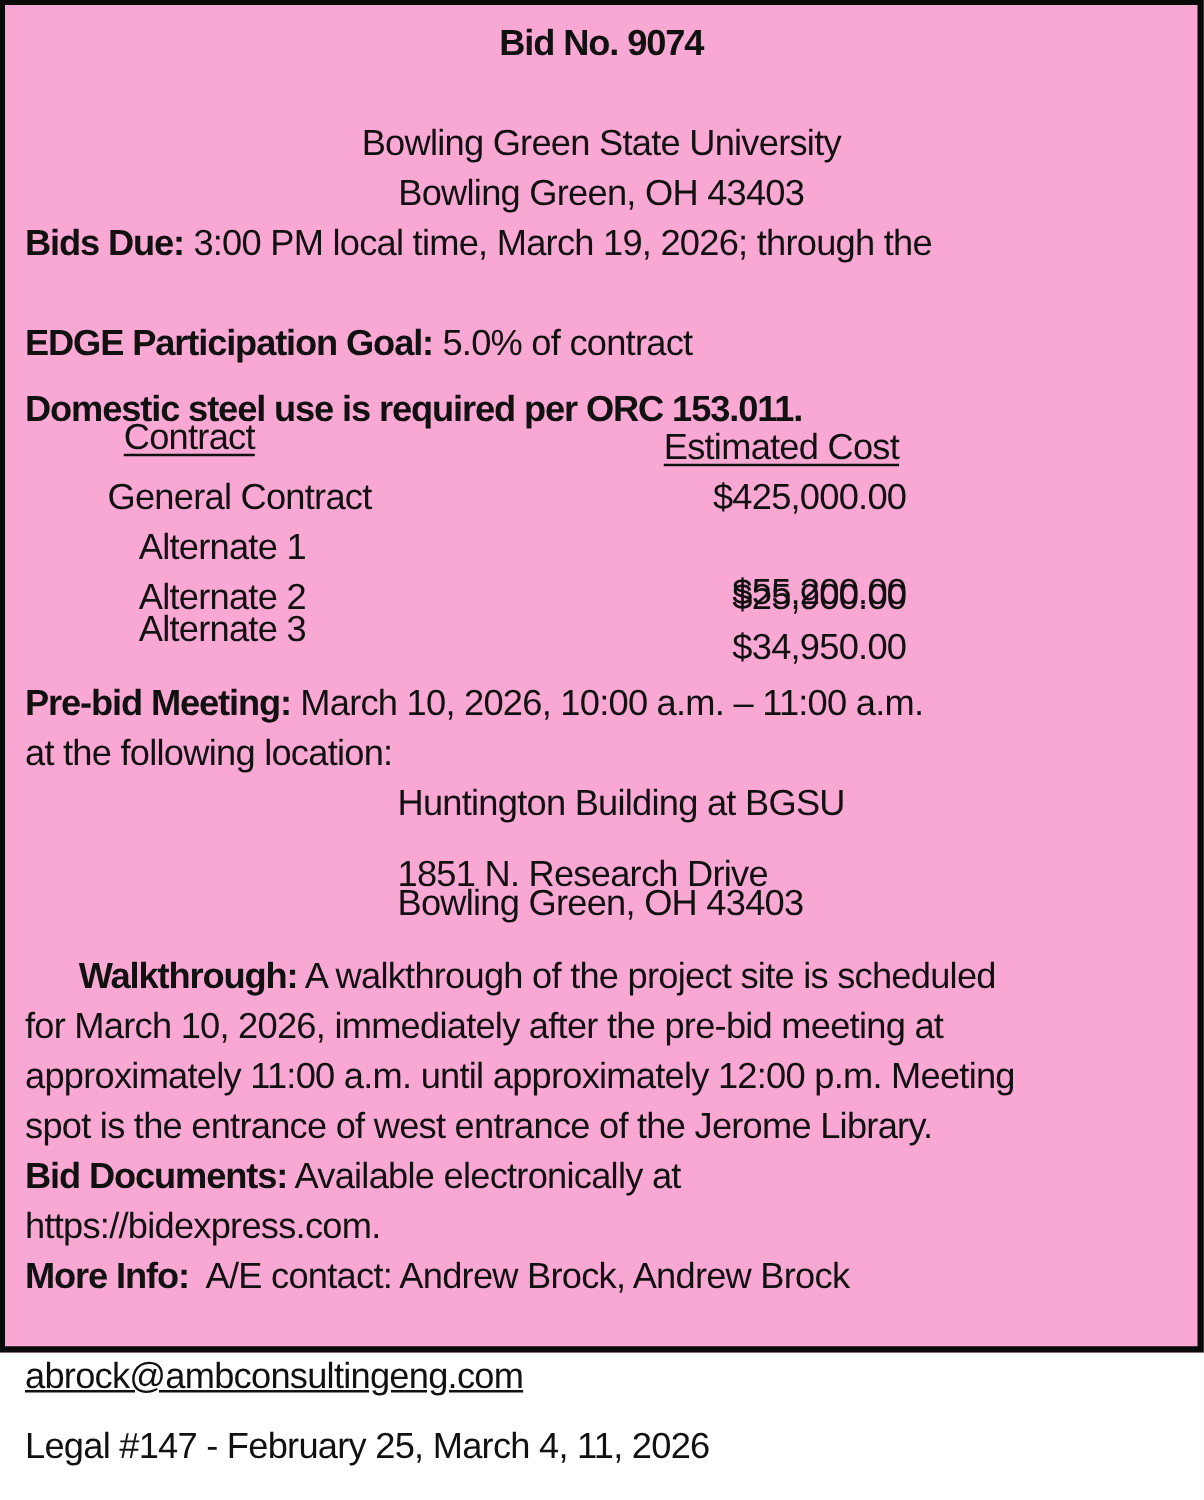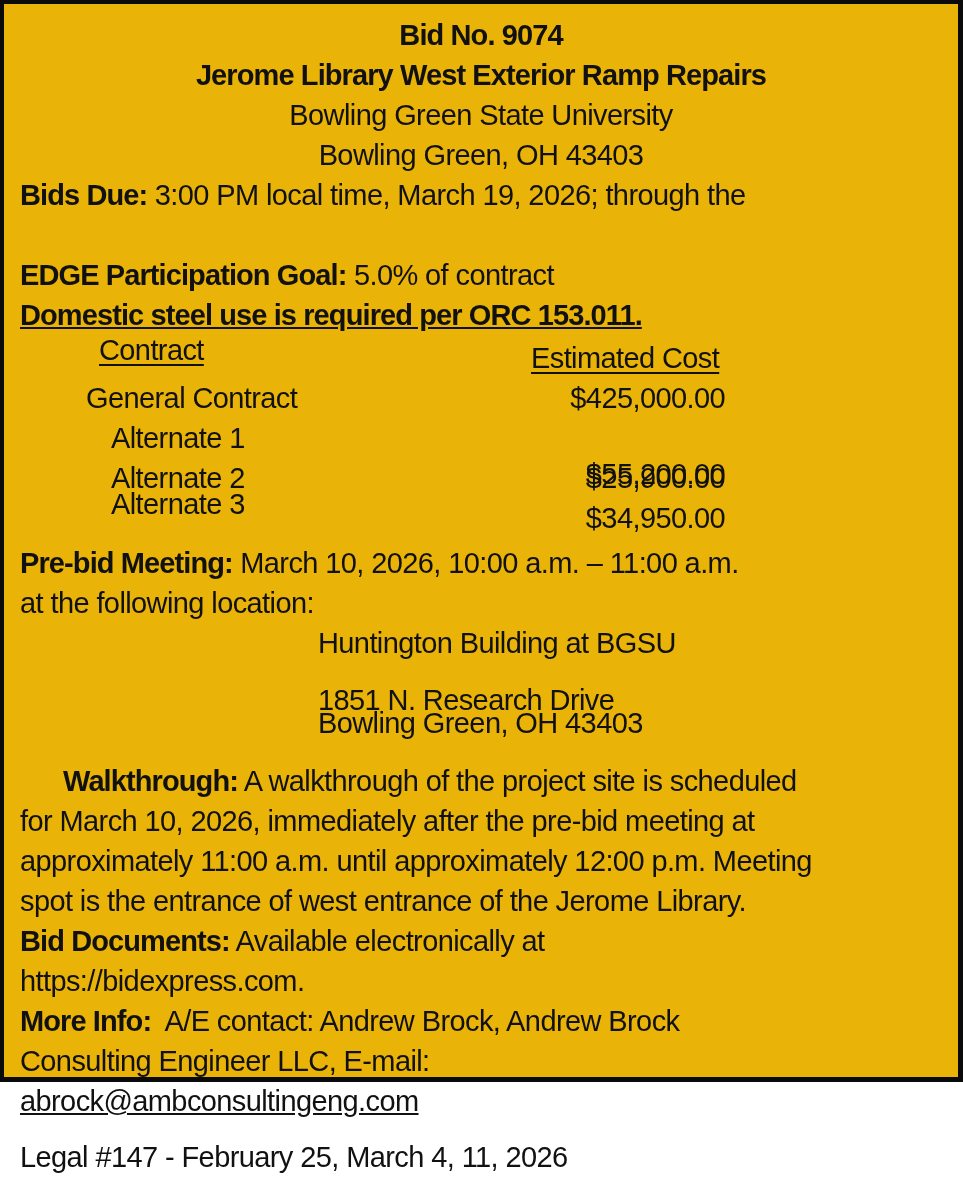--- a/index.html
+++ b/index.html
@@ -2,21 +2,21 @@
 <html><head>
 <meta charset="utf-8">
 <style>
   html, body { margin: 0; padding: 0; background: #ffffff; }
   body { width: 963px; height: 1200px; overflow: hidden; }
   .frame {
     position: absolute; left: 0; top: 0;
     width: 963px; height: 1082px; box-sizing: border-box;
     border-top: 4px solid #0a0a0a; border-left: 4px solid #0a0a0a;
     border-right: 5px solid #0a0a0a; border-bottom: 5px solid #0a0a0a;
-    background: #eab308;
+    background: #f9a8d4;
     font-family: "Liberation Sans", sans-serif;
     color: #111111;
     font-size: 29px;
     letter-spacing: -0.6px;
   }
   .line { position: absolute; left: 16px; white-space: nowrap; line-height: 40px; height: 40px; }
   .center { left: 0; right: 0; text-align: center; }
   .b { font-weight: bold; letter-spacing: -0.9px; }
   .u { text-decoration: underline; text-underline-offset: 4px; text-decoration-thickness: 2px; }
   .col1 { position: absolute; left: 82px; white-space: nowrap; line-height: 40px; }
@@ -24,32 +24,31 @@
   .col2 { position: absolute; right: 233px; white-space: nowrap; line-height: 40px; text-align: right; }
   .col2h { position: absolute; left: 527px; white-space: nowrap; line-height: 40px; }
   .addr { position: absolute; left: 314px; white-space: nowrap; line-height: 40px; }
 </style>
 </head>
 <body>
 
 <div class="frame">
 
   <div class="line center b" style="top:11px;">Bid No. 9074</div>
-  <div class="line center b" style="top:51px;">Jerome Library West Exterior Ramp Repairs</div>
   <div class="line center" style="top:91px;">Bowling Green State University</div>
   <div class="line center" style="top:131px;">Bowling Green, OH 43403</div>
 
   <div class="line" style="top:171px;">
     <span class="b">Bids Due:</span><span> 3:00 PM local time, March 19, 2026; through the</span>
   </div>
 
   <div class="line" style="top:251px;text-align:right;">
     <span class="b">EDGE Participation Goal:</span><span> 5.0% of contract</span>
   </div>
-  <div class="line b" style="top:291px;text-decoration:underline;">Domestic steel use is required per ORC 153.011.</div>
+  <div class="line b" style="top:304px;">Domestic steel use is required per ORC 153.011.</div>
 
   <div>
     <div class="col1 u" style="top:326px;margin-left:13px;">Contract</div>
     <div class="col2h u" style="top:334px;">Estimated Cost </div>
 
     <div class="col1" style="top:374px;">General Contract</div>
     <div class="col2" style="top:374px;">$425,000.00</div>
 
     <div class="col1 ind" style="top:414px;">Alternate 1</div>
     <div class="col2" style="top:414px;margin-top:36px;">$55,200.00</div>
@@ -77,17 +76,16 @@
   <div class="line" style="top:877px;">spot is the entrance of west entrance of the Jerome Library.</div>
 
   <div class="line" style="top:917px;">
     <span class="b">Bid Documents:</span><span> Available electronically at</span>
   </div>
   <div class="line" style="top:957px;">https://bidexpress.com.</div>
 
   <div class="line" style="top:997px;">
     <span class="b">More Info:</span><span style="white-space:pre;">  A/E contact: Andrew Brock, Andrew Brock</span>
   </div>
-  <div class="line" style="top:1037px;">Consulting Engineer LLC, E-mail:</div>
   <div class="line" style="top:1077px;text-decoration:underline;">abrock@ambconsultingeng.com</div>
 
   <div class="line" style="top:1133px;">Legal #147 - February 25, March 4, 11, 2026</div>
 </div>
 
 </body></html>

